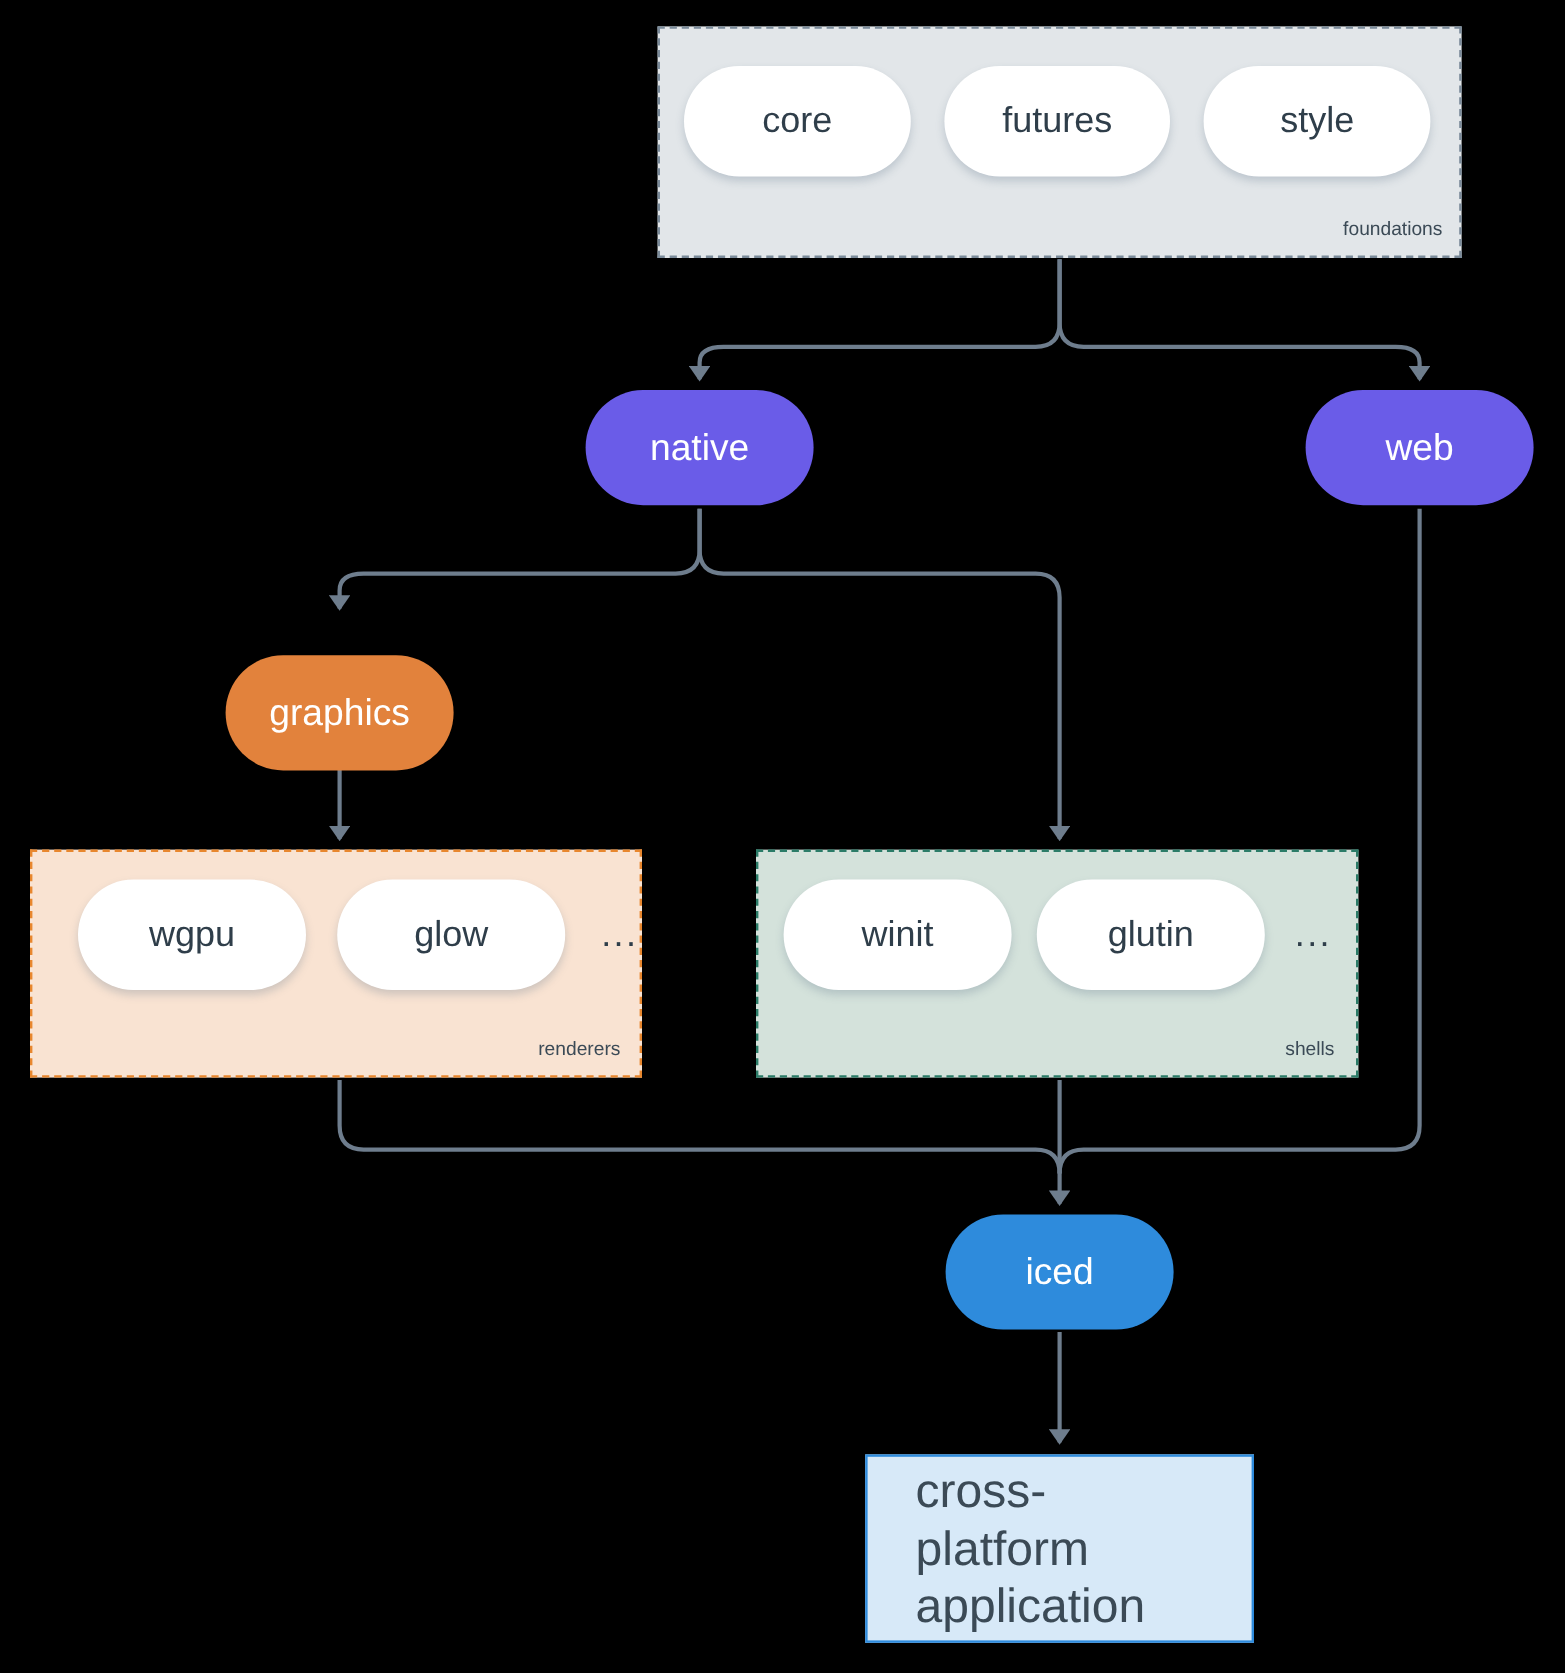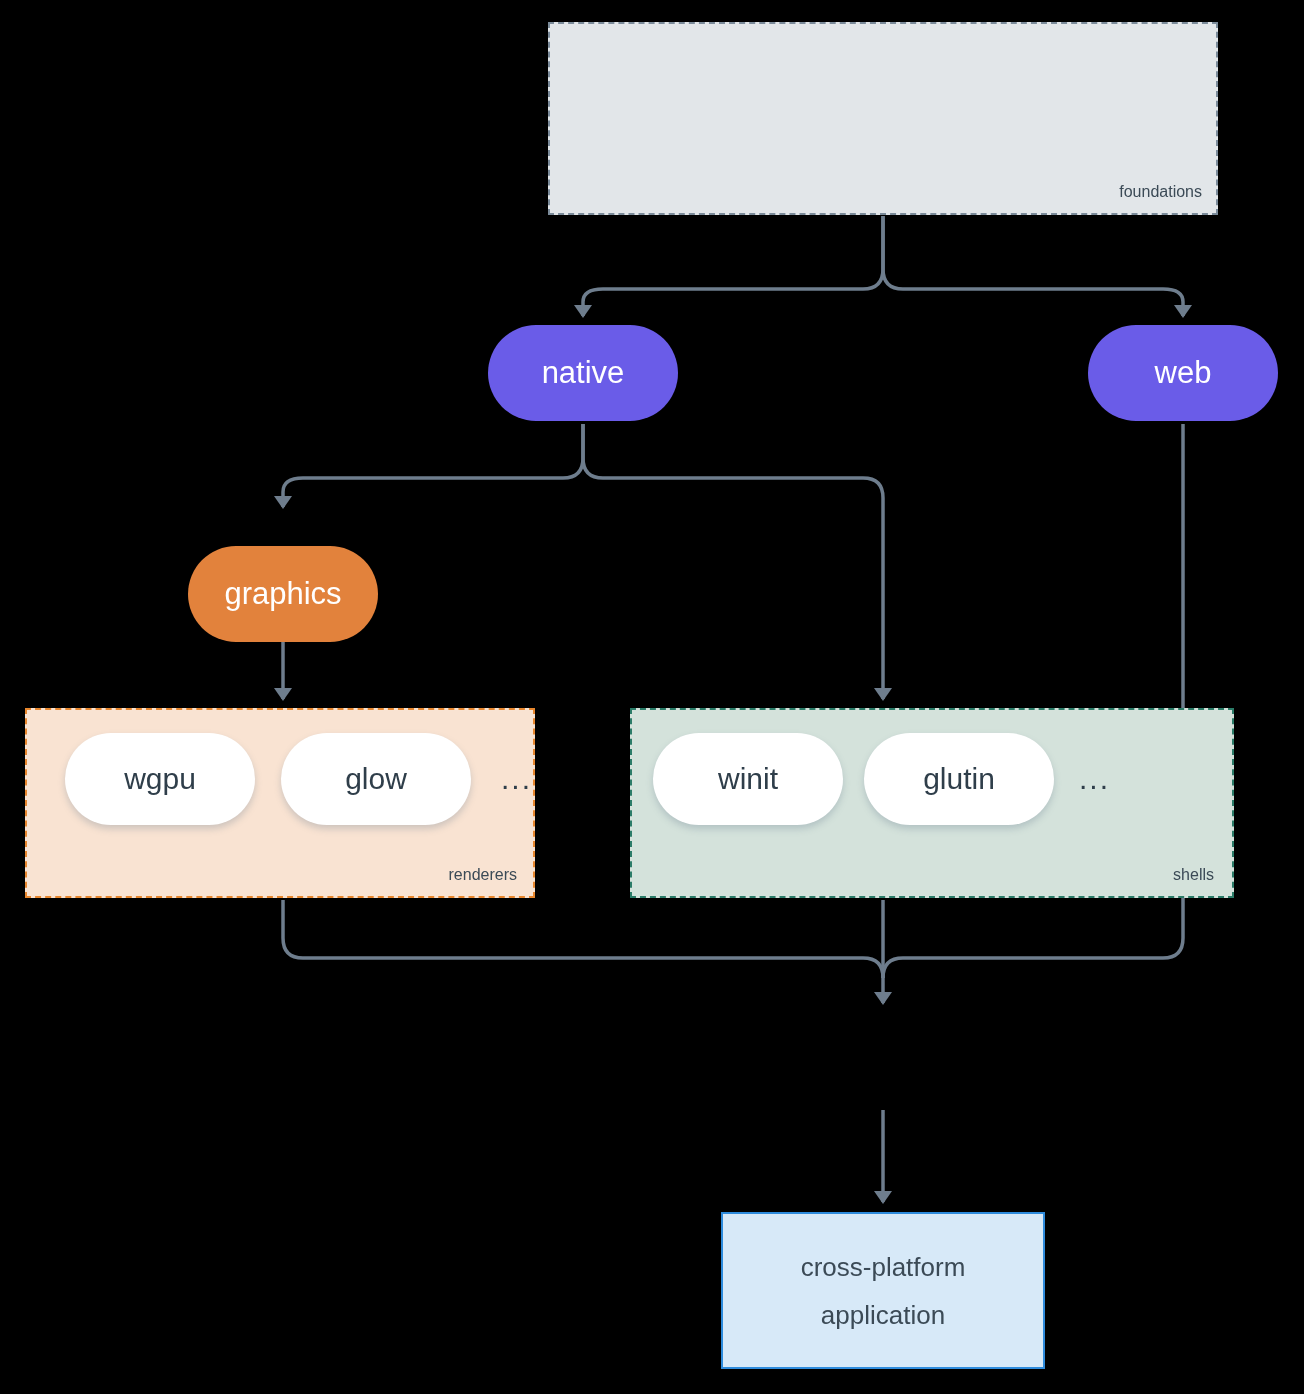--- a/index.html
+++ b/index.html
@@ -16,21 +16,21 @@
   body{font-family:"Liberation Sans","DejaVu Sans",sans-serif;}
   .stage{position:relative;width:1304px;height:1394px;background:var(--background);overflow:hidden;}
   .edges{position:absolute;left:0;top:0;width:1304px;height:1394px;}
   .edge{stroke:var(--line);stroke-width:3.5;fill:none;}
 
   .group{position:absolute;box-sizing:border-box;}
   .group-foundations{left:548px;top:22px;width:670px;height:193px;
     background:var(--foundations-fill);border:2px dashed var(--foundations-border);}
   .group-renderers{left:25px;top:708px;width:510px;height:190px;
     background:var(--renderers-fill);border:2px dashed var(--renderers-border);padding-left:16px;}
-  .group-shells{left:630px;top:708px;width:604px;height:190px;
+  .group-shells{left:630px;top:708px;width:502px;height:190px;
     background:var(--shells-fill);border:2px dashed var(--shells-border);}
 
   .pill-row{display:flex;align-items:center;}
   .group-foundations .pill-row{padding:31px 24px 0 20px;gap:28px;}
   .group-foundations .pill{flex:1;}
   .group-renderers .pill-row{padding:23px 14px 0 22px;gap:26px;}
   .group-shells .pill-row{padding:23px 14px 0 21px;gap:21px;}
   .group-renderers .pill,.group-shells .pill{width:190px;flex:0 0 auto;}
 
   .pill{height:92px;background:var(--pill-fill);border-radius:46px;
@@ -48,22 +48,22 @@
   .node{position:absolute;width:190px;height:96px;border-radius:48px;
     display:flex;align-items:center;justify-content:center;
     font-size:31px;color:#ffffff;text-align:center;}
   .node-native{left:488px;top:325px;background:var(--purple);}
   .node-web{left:1088px;top:325px;background:var(--purple);}
   .node-graphics{left:188px;top:515px;background:var(--orange);margin-top:31px;}
   .node-iced{left:788px;top:1012px;background:var(--blue);}
 
   .node-app{position:absolute;left:721px;top:1212px;width:324px;height:157px;
     box-sizing:border-box;background:var(--app-fill);border:2px solid var(--app-border);
-    display:flex;align-items:center;justify-content:center;text-align:center;
-    font-size:26px;line-height:48px;color:var(--label-text);padding:0 40px;}
+    display:flex;align-items:center;justify-content:center;
+    font-size:40px;line-height:48px;color:var(--label-text);padding:0 40px;}
 </style>
 </head>
 <body>
 
 <div class="stage">
 
   <svg class="edges" viewBox="0 0 1304 1394" xmlns="http://www.w3.org/2000/svg">
     <defs>
       <marker id="arrow" viewBox="0 0 13 18" refX="11" refY="9" markerWidth="13" markerHeight="18" markerUnits="userSpaceOnUse" orient="auto">
         <path d="M0,0 L13,9 L0,18 Z" fill="#6e7d8d"></path>
@@ -74,20 +74,25 @@
     <path class="edge" d="M 583 424 V 458 Q 583 478 563 478 H 303 Q 283 478 283 492 V 507" marker-end="url(#arrow)"></path>
     <path class="edge" d="M 583 424 V 458 Q 583 478 603 478 H 863 Q 883 478 883 498 V 699" marker-end="url(#arrow)"></path>
     <path class="edge" d="M 283 614 V 699" marker-end="url(#arrow)"></path>
     <path class="edge" d="M 283 900 V 938 Q 283 958 303 958 H 863 Q 883 958 883 978"></path>
     <path class="edge" d="M 1183 424 V 938 Q 1183 958 1163 958 H 903 Q 883 958 883 978"></path>
     <path class="edge" d="M 883 900 V 1003" marker-end="url(#arrow)"></path>
     <path class="edge" d="M 883 1110 V 1202" marker-end="url(#arrow)"></path>
   </svg>
 
   <div class="group group-foundations">
+    <div class="pill-row">
+      <div class="pill">core</div>
+      <div class="pill">futures</div>
+      <div class="pill">style</div>
+    </div>
     <div class="group-label">foundations</div>
   </div>
 
   <div class="node node-native">native</div>
   <div class="node node-web">web</div>
 
   <div class="node node-graphics">graphics</div>
 
   <div class="group group-renderers">
     <div class="pill-row">
@@ -100,16 +105,17 @@
 
   <div class="group group-shells">
     <div class="pill-row">
       <div class="pill">winit</div>
       <div class="pill">glutin</div>
       <div class="ellipsis">...</div>
     </div>
     <div class="group-label">shells</div>
   </div>
 
+  <div class="node node-iced">iced</div>
 
   <div class="node-app">cross-platform application</div>
 
 </div>
 
 </body></html>

